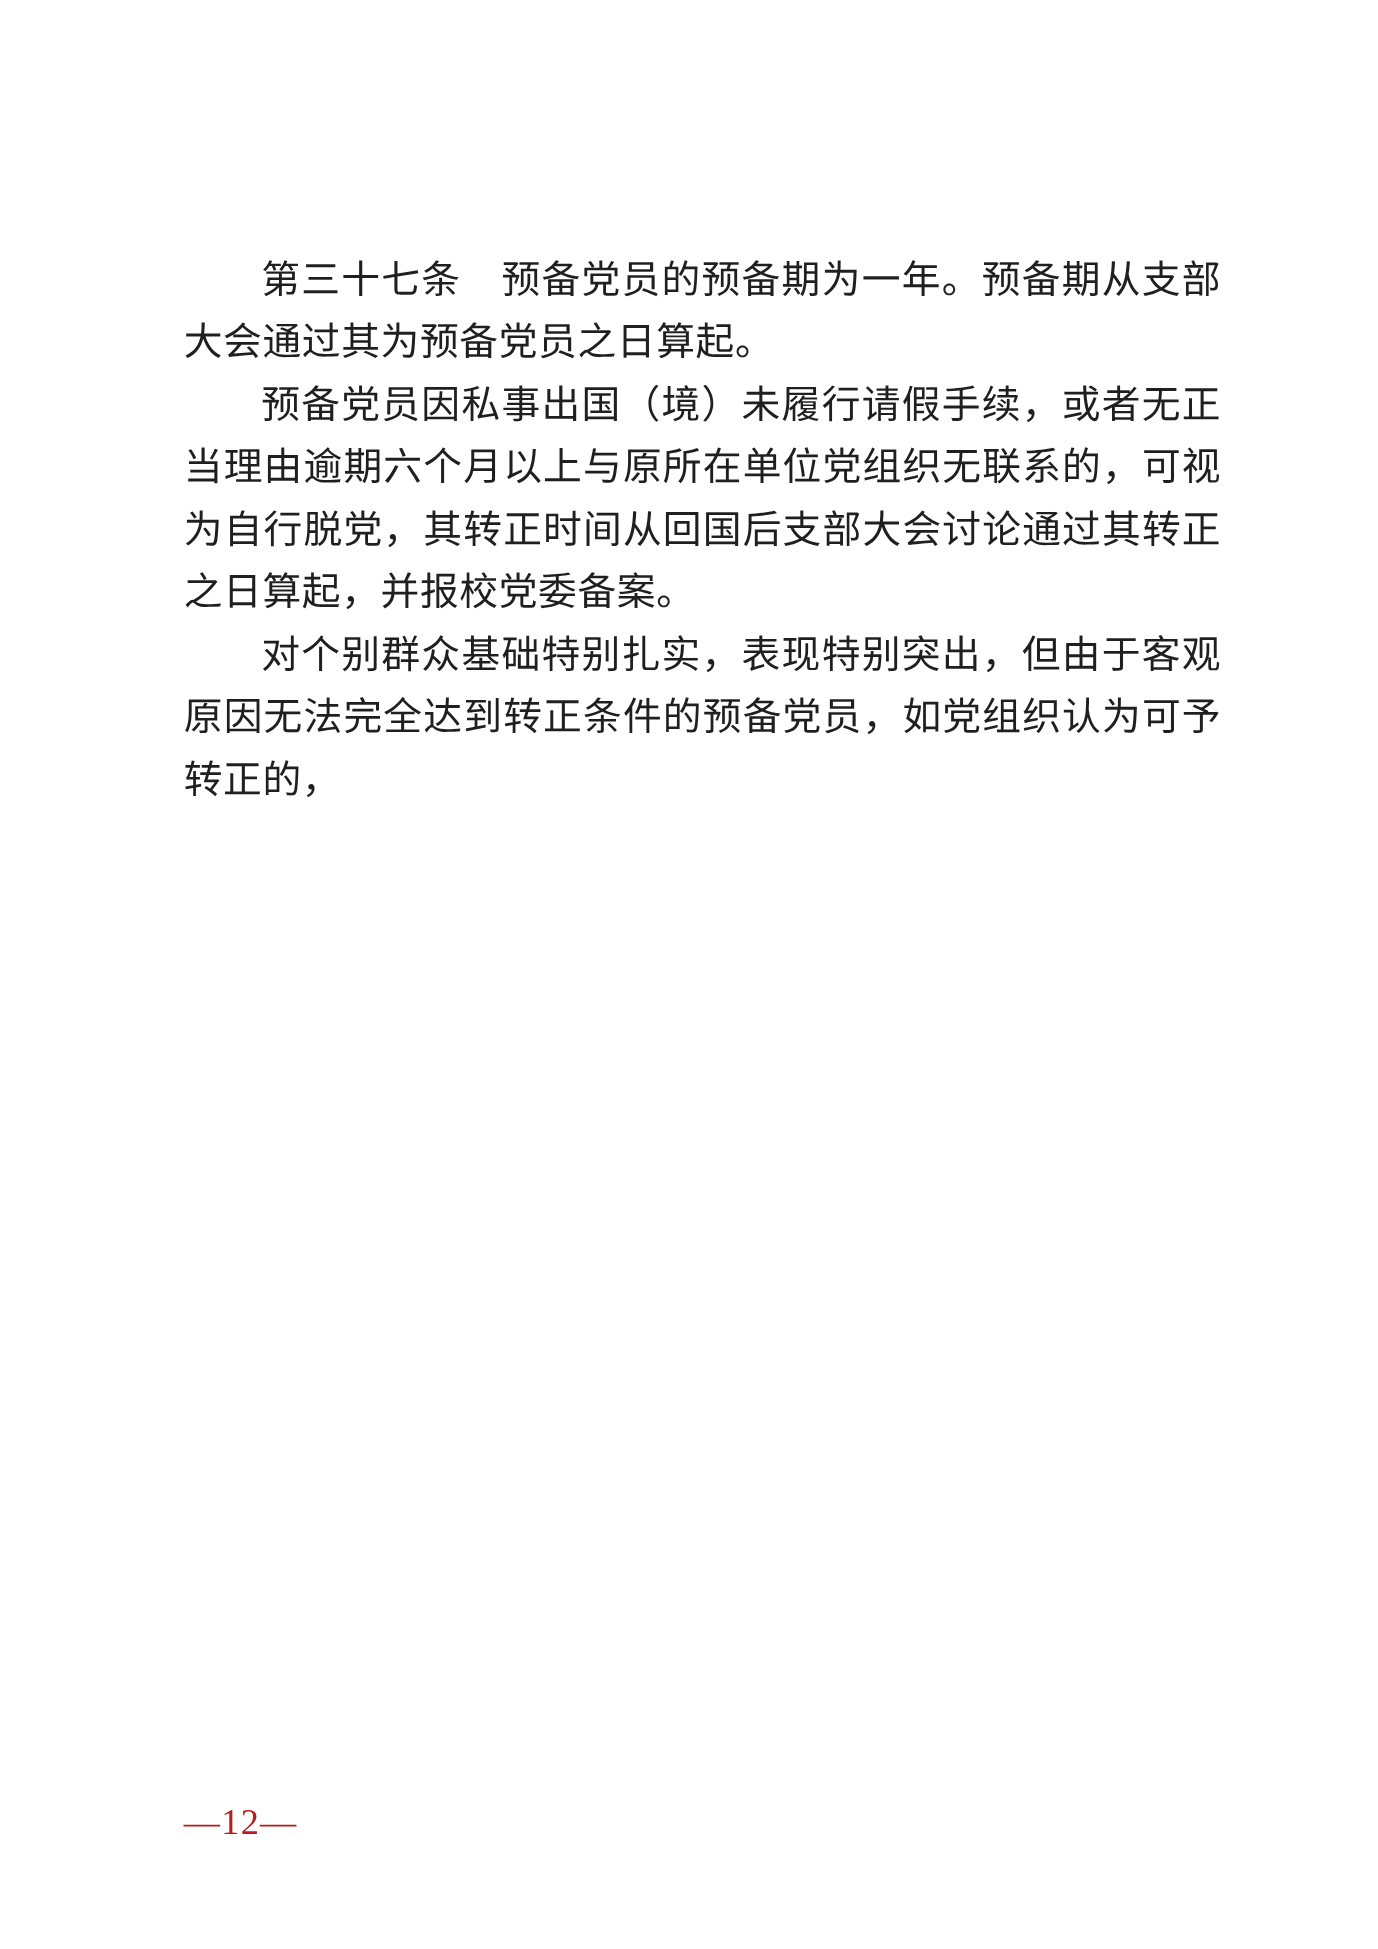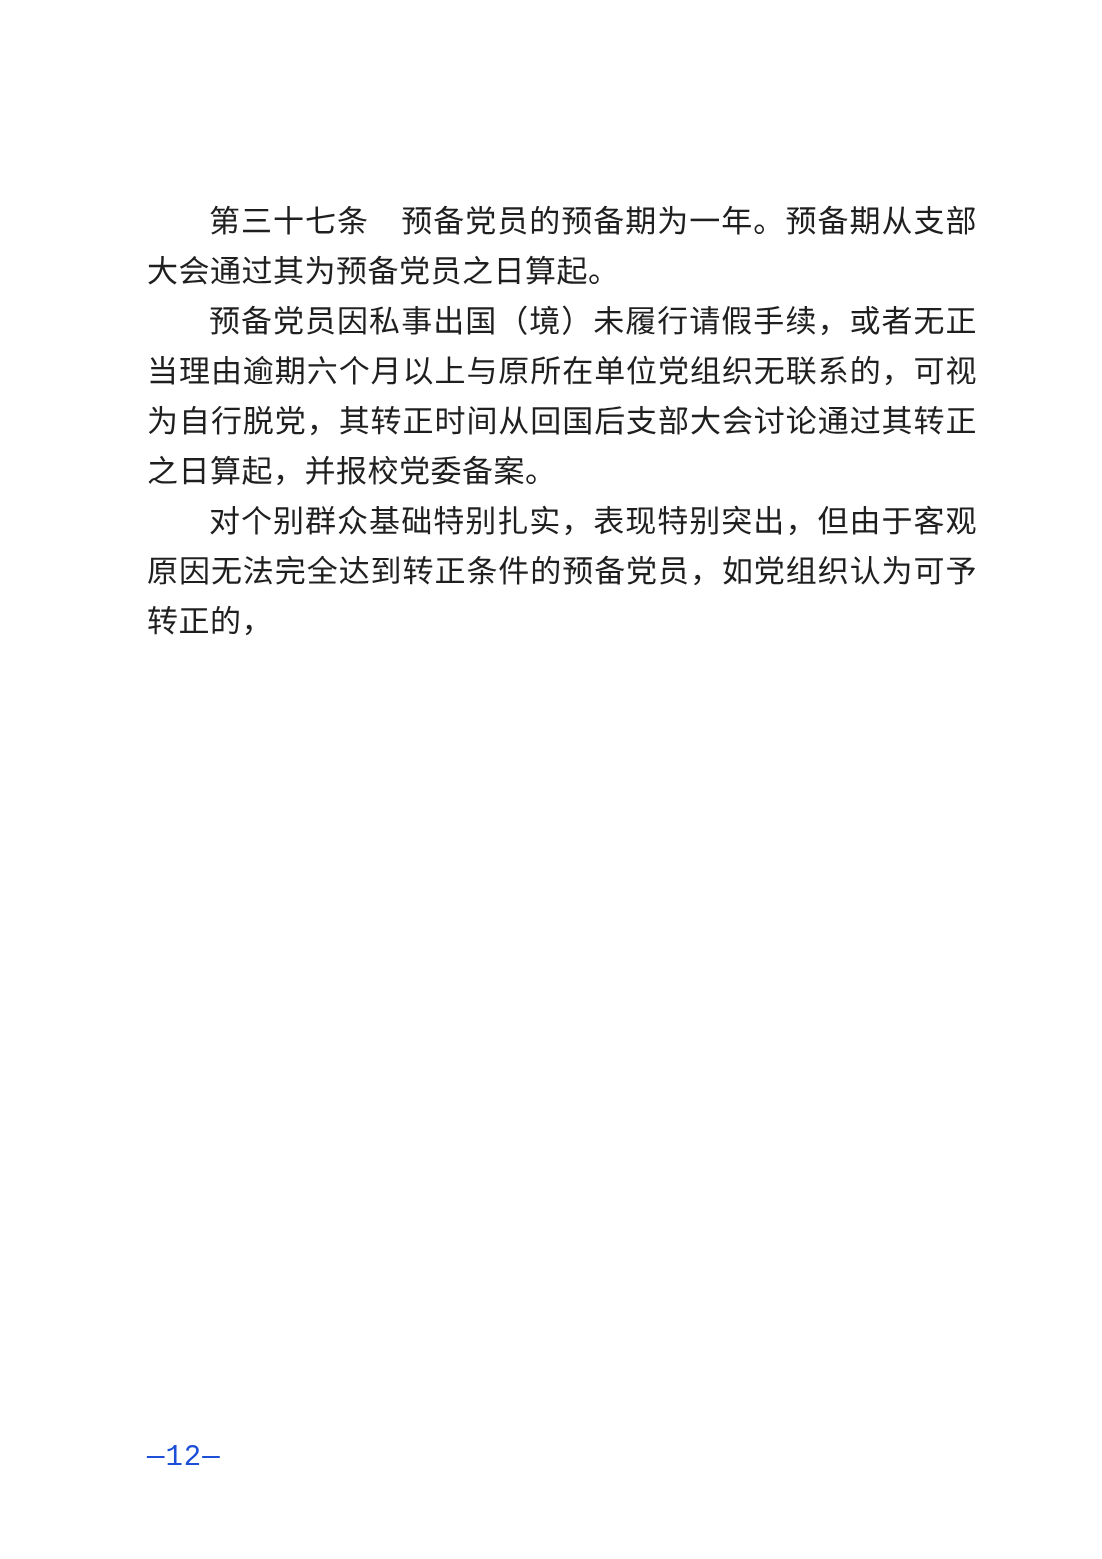--- a/index.html
+++ b/index.html
@@ -6,21 +6,21 @@
     margin: 0;
     padding: 0;
     background: #ffffff;
   }
   .sheet {
     position: relative;
     width: 1102px;
     height: 1559px;
     background: #ffffff;
     overflow: hidden;
-    font-family: Liberation Mono, monospace;
+    font-family: Liberation Serif, serif;
   }
   .content {
     position: absolute;
     left: 147px;
     top: 199px;
     width: 830px;
     color: #1f1f1f;
   }
   .content p {
     margin: 0;
@@ -33,21 +33,21 @@
     text-align-last: left;
     letter-spacing: 0.5px;
     word-break: break-all;
   }
   .page-number {
     position: absolute;
     left: 147px;
     top: 1438px;
     font-size: 29px;
     line-height: 40px;
-    color: #1d4ed8;
+    color: #b91c1c;
     letter-spacing: 1px;
   }
 </style>
 </head>
 <body>
 
 <div class="sheet">
   <div class="content">
     <p>第三十七条　预备党员的预备期为一年。预备期从支部大会通过其为预备党员之日算起。</p>
     <p>预备党员因私事出国（境）未履行请假手续，或者无正当理由逾期六个月以上与原所在单位党组织无联系的，可视为自行脱党，其转正时间从回国后支部大会讨论通过其转正之日算起，并报校党委备案。</p>

